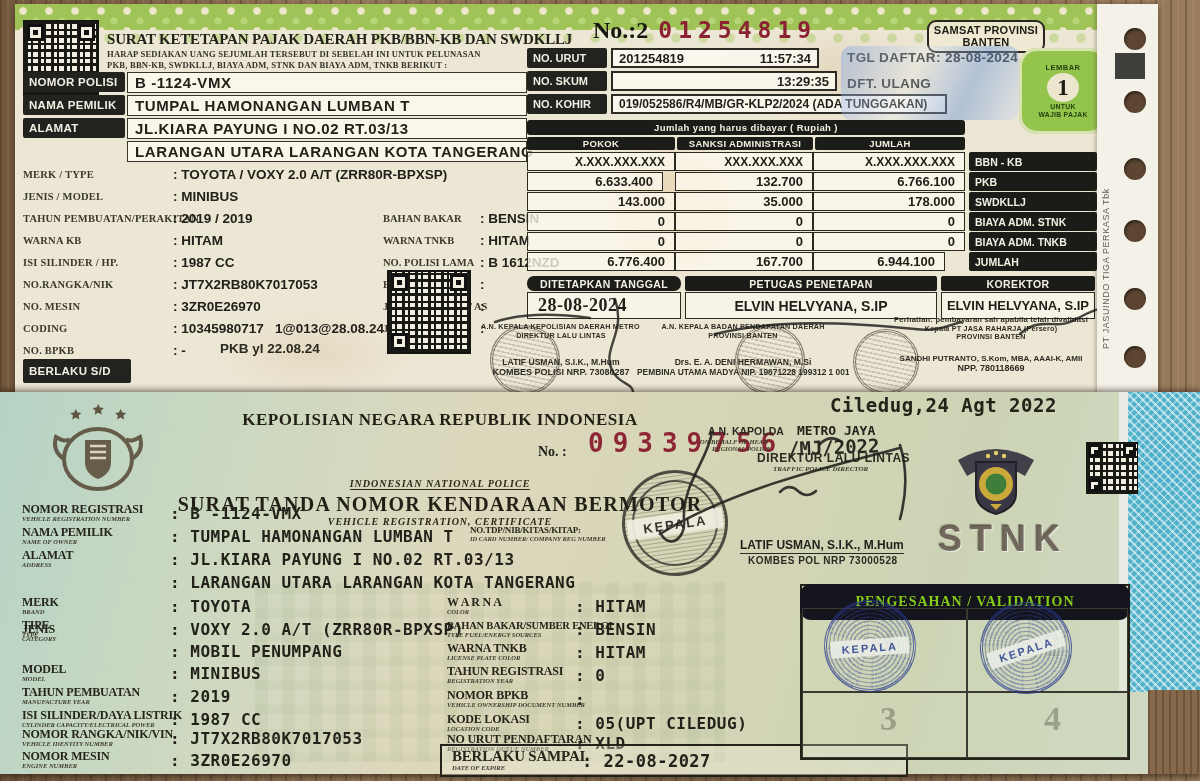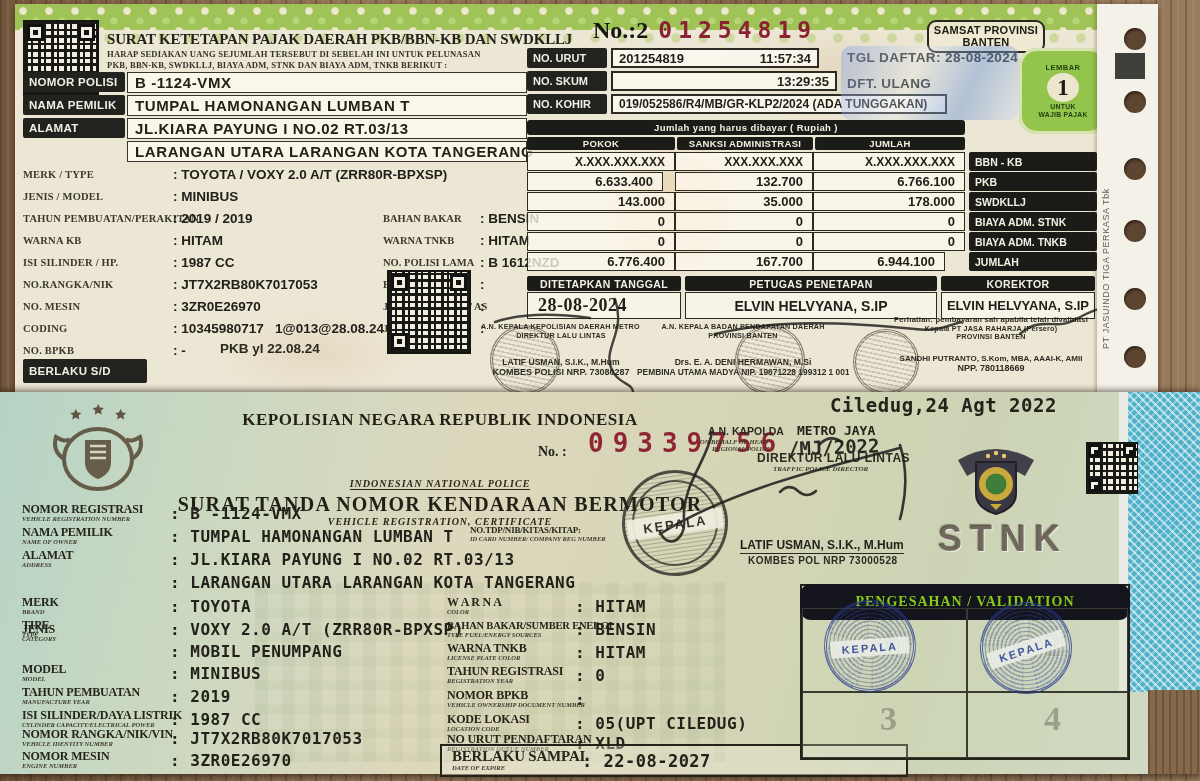--- a/index.html
+++ b/index.html
@@ -188,21 +188,21 @@
   <div class="frow" style="left:8px;top:337px;"><span class="sl">NO. BPKB</span><span class="sv">-</span></div>
   <div class="frow" style="left:205px;top:337px;font:700 13.5px 'Liberation Sans',sans-serif;">PKB yl 22.08.24</div>
 
   <div class="frow" style="left:368px;top:205px;"><span class="sl2">BAHAN BAKAR</span><span class="sv">BENSIN</span></div>
   <div class="frow" style="left:368px;top:227px;"><span class="sl2">WARNA TNKB</span><span class="sv">HITAM</span></div>
   <div class="frow" style="left:368px;top:249px;"><span class="sl2">NO. POLISI LAMA</span><span class="sv">B 1612NZD</span></div>
   <div class="frow" style="left:368px;top:271px;"><span class="sl2">BERAT KB</span><span class="sv"></span></div>
   <div class="frow" style="left:368px;top:293px;"><span class="sl2">JUMLAHSUMBU / AS</span><span class="sv"></span></div>
   <div class="frow" style="left:368px;top:315px;"><span class="sl2">JML TUMPANG</span><span class="sv"></span></div>
 
-  <div class="lblbox" style="left:8px;top:355px;width:124px;height:24px;">BERLAKU S/D</div>
+  <div class="lblbox" style="left:8px;top:355px;width:108px;height:24px;">BERLAKU S/D</div>
 
   <div class="qr" style="left:372px;top:266px;width:84px;height:84px;">
     <span class="fp" style="left:2px;top:2px;"></span>
     <span class="fp" style="right:2px;top:2px;"></span>
     <span class="fp" style="left:2px;bottom:2px;"></span>
   </div>
 
   <div class="abs" style="left:512px;top:44px;width:420px;height:70px;">
     <div class="arow-l" style="left:0;top:0;">NO. URUT</div>
     <div class="arow-v" style="left:84px;top:0;width:208px;">
@@ -260,21 +260,21 @@
     <div class="tc" style="left:148px;top:112px;width:138px;">0</div>
     <div class="tc" style="left:286px;top:112px;width:152px;">0</div>
     <div class="tl" style="top:112px;">BIAYA ADM. TNKB</div>
 
     <div class="tc" style="left:0;top:132px;width:148px;">6.776.400</div>
     <div class="tc" style="left:148px;top:132px;width:138px;">167.700</div>
     <div class="tc" style="left:286px;top:132px;width:132px;">6.944.100</div>
     <div class="tl" style="top:132px;">JUMLAH</div>
   </div>
 
-  <div class="pen-h" style="left:512px;top:272px;width:154px;">DITETAPKAN TANGGAL</div>
+  <div class="pen-h" style="left:512px;top:272px;width:154px;border-radius:7px;">DITETAPKAN TANGGAL</div>
   <div class="pen-v" style="left:512px;top:288px;width:154px;font:800 18px 'Liberation Serif',serif;padding-left:10px;letter-spacing:.5px;">28-08-2024</div>
   <div class="pen-h" style="left:670px;top:272px;width:252px;">PETUGAS PENETAPAN</div>
   <div class="pen-v" style="left:670px;top:288px;width:252px;font:800 14px 'Liberation Sans',sans-serif;justify-content:center;">ELVIN HELVYANA, S.IP</div>
   <div class="pen-h" style="left:926px;top:272px;width:154px;">KOREKTOR</div>
   <div class="pen-v" style="left:926px;top:288px;width:154px;font:800 13px 'Liberation Sans',sans-serif;justify-content:center;">ELVIN HELVYANA, S.IP</div>
 
   <div class="stamp" style="left:475px;top:321px;width:70px;height:70px;"></div>
   <div class="stamp" style="left:720px;top:321px;width:70px;height:70px;"></div>
   <div class="stamp" style="left:838px;top:325px;width:66px;height:66px;"></div>
   <div class="sig" style="left:466px;top:319px;width:160px;">

